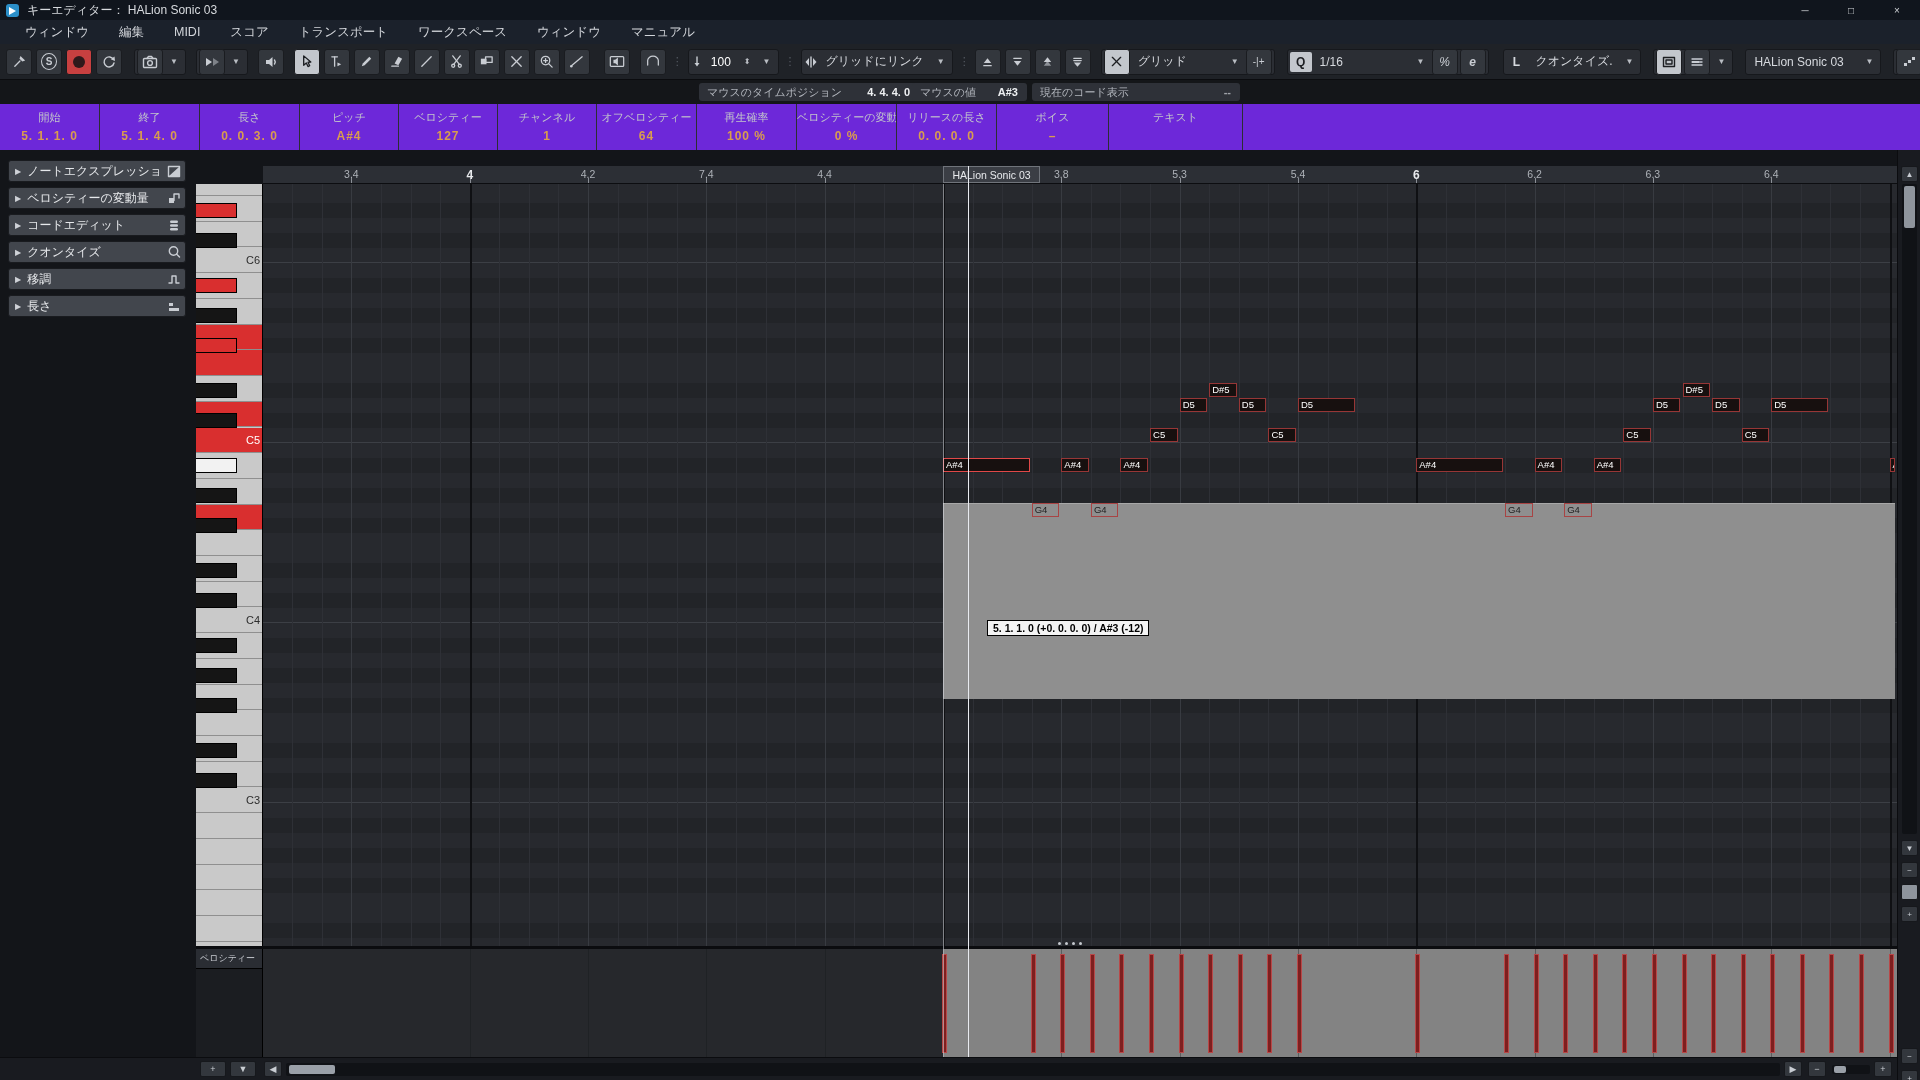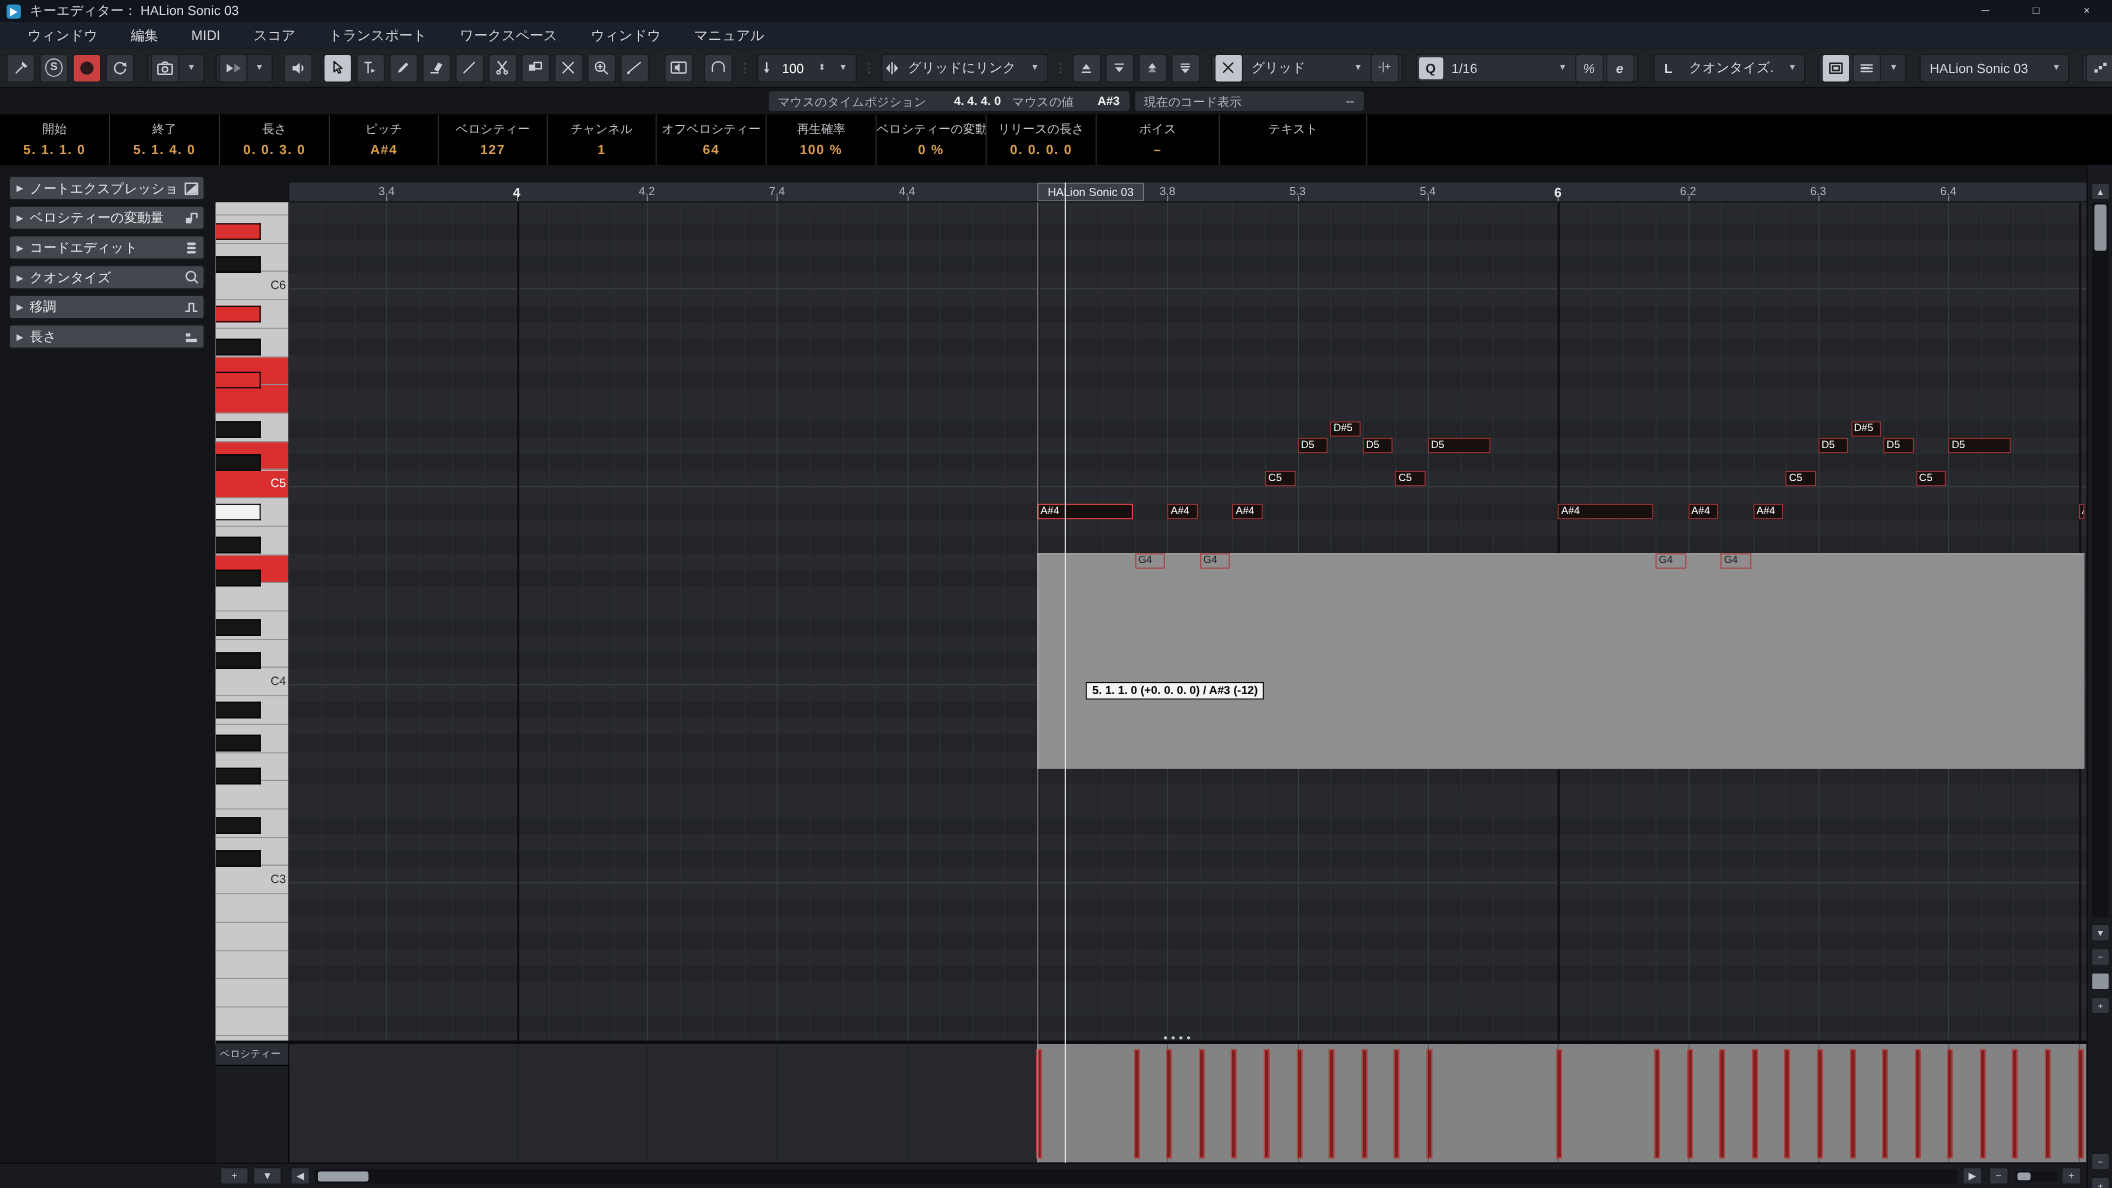--- a/index.html
+++ b/index.html
@@ -27,21 +27,21 @@
 .badge.lt{background:#c3c7cd;color:#1c1e22}
 .spacer{flex:1}
 .circle-s{width:17px;height:17px;border:1.5px solid #c9cdd3;border-radius:50%;display:flex;align-items:center;justify-content:center;font-size:10px;font-weight:bold}
 .rec-dot{width:12px;height:12px;border-radius:50%;background:#30191b}
 
 #statusrow{left:0;top:80px;width:1920px;height:24px;background:#141619}
 .sbox{position:absolute;top:3px;height:18px;background:#2e3138;border-radius:3px;display:flex;align-items:center;justify-content:space-between;font-size:11px}
 .sbox .sl{color:#b4b8bf;padding-left:8px;white-space:nowrap}
 .sbox .sv{color:#eef0f2;padding-right:9px;font-weight:bold;white-space:nowrap}
 
-#infoline{left:0;top:104px;width:1920px;height:46px;background:#000000;display:flex}
+#infoline{left:0;top:104px;width:1920px;height:46px;background:#6d28d9;display:flex}
 .ifield{height:46px;border-right:1px solid #2c2e33;position:relative}
 .ifield .fl{position:absolute;top:6px;left:0;right:0;text-align:center;font-size:11px;color:#c3c6cb;white-space:nowrap;overflow:hidden}
 .ifield .fv{position:absolute;top:25px;left:0;right:0;text-align:center;font-size:12px;font-weight:bold;color:#d99d4e;letter-spacing:1px;white-space:nowrap}
 
 #main{left:0;top:150px;width:1920px;height:930px;background:#131519}
 #inspector{left:8px;top:10px;width:178px}
 .panel{height:22px;background:#42464d;border:1px solid #191b1f;border-radius:3px;margin-bottom:5px;display:flex;align-items:center;color:#e6e8eb;font-size:12px}
 .panel .arr{font-size:8px;color:#cfd2d7;padding:0 6px}
 .panel .plabel{flex:1;white-space:nowrap;overflow:hidden}
 .panel .picon{width:22px;display:flex;justify-content:center;color:#e6e8eb;font-size:11px;font-weight:bold}

